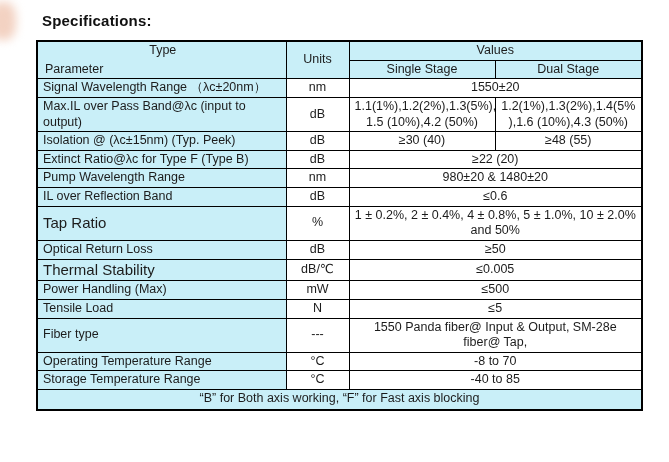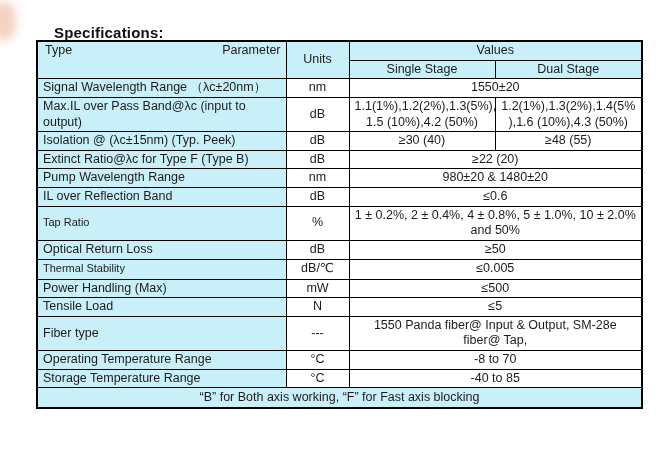--- a/index.html
+++ b/index.html
@@ -6,43 +6,43 @@
   body{
     width:669px;height:462px;position:relative;background:#ffffff;
     font-family:"Liberation Sans","DejaVu Sans",sans-serif;
     color:#1c1c1c;overflow:hidden;
   }
   .smudge{
     position:absolute;left:-10px;top:2px;width:26px;height:38px;
     background:var(--smudge,#f3d2c2);filter:blur(5px);border-radius:40%;
   }
   .title{
-    position:absolute;left:38px;top:8px;margin:16px;
+    position:absolute;left:38px;top:8px;margin:4px;
     font-size:15px;font-weight:bold;color:#111;letter-spacing:0.2px;
   }
   table.spec{
     position:absolute;left:36px;top:40px;
     border-collapse:collapse;table-layout:fixed;width:605px;
     font-size:12.5px;color:#1c1c1c;
   }
   table.spec{border:2px solid #000;}
   table.spec td{
     border:1px solid #000;
     padding:1px 5px;
     vertical-align:middle;
     line-height:1.25;
     overflow:hidden;
   }
   td.cyan{background:var(--header-bg,#c9eff8);}
   td.center{text-align:center;}
   td.param{text-align:left;padding-left:7px;margin-top:48px;}
-  td.lg{font-size:11px;}
+  td.lg{font-size:15px;}
   .corner-cell{padding:0 !important;}
   .corner-inner{
-    display:flex;justify-content:space-between;
+    display:flex;flex-direction:column;justify-content:space-between;
     height:100%;box-sizing:border-box;padding:1px 5px 1px 7px;
   }
   .type-lbl{text-align:center;}
   .param-lbl{text-align:left;}
   .notes{
     position:absolute;left:26px;top:399px;width:630px;
     font-size:13px;line-height:1.32;color:#161616;
   }
   .notes div{white-space:nowrap;}
 </style>

